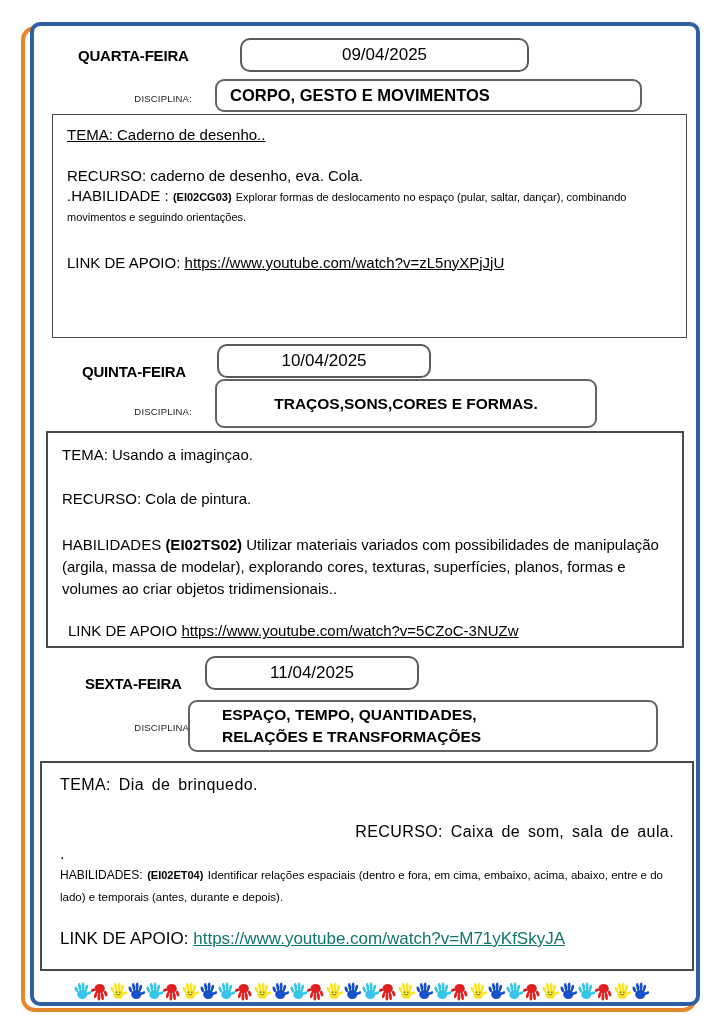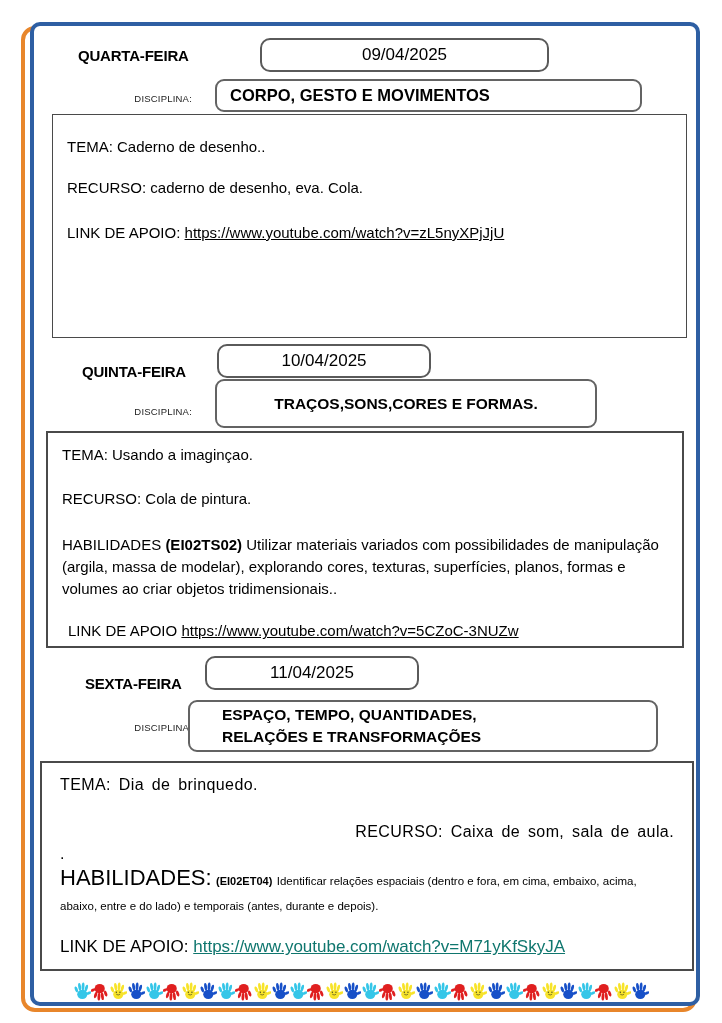--- a/index.html
+++ b/index.html
@@ -31,49 +31,54 @@
   .disc-box.center{justify-content:center;}
   .content-box{
     border:2px solid #4a4a4a;background:#fff;
     padding:8px 14px;font-size:15px;line-height:1.3;
   }
   .content-box p{margin:0;}
   .t11{font-size:11px;}
   .t11b{font-size:11px;font-weight:bold;}
   .t115{font-size:11.5px;}
   .t15{font-size:15px;}
-  .t16{font-size:22px;}
+  .t16{font-size:12px;}
   a.doc-link{color:#000;text-decoration:underline;cursor:pointer;}
   a.doc-link.blue{color:#0f766e;}
   .hands-row{
     left:40px;top:975px;width:642px;height:30px;
     display:flex;align-items:center;justify-content:center;
   }
   .hand{display:inline-block;line-height:0;}
   .hand.flip svg{transform:rotate(180deg) translateY(-3px);}
   .s3-wide{letter-spacing:0.4px;word-spacing:3px;}
 </style>
 </head>
 <body>
 
 <div class="page">
   <div class="abs frame-orange"></div>
   <div class="abs frame-blue"></div>
 
   <div class="abs day-label" style="left:78px;top:47px;">QUARTA-FEIRA</div>
-  <div class="abs date-box" style="left:240px;top:38px;width:285px;height:30px;margin-left:20px;">
+  <div class="abs date-box" style="left:240px;top:38px;width:285px;height:30px;">
     <span>09/04/2025</span>
   </div>
   <div class="abs disc-label" style="left:118px;top:93px;width:74px;">DISCIPLINA:</div>
   <div class="abs disc-box" style="left:215px;top:79px;width:410px;height:29px;padding-left:13px;font-size:16.5px;">
     <span>CORPO, GESTO E MOVIMENTOS</span>
   </div>
   <div class="abs content-box" style="left:52px;top:114px;width:605px;height:206px;border-width:1.5px;">
-    <p style="margin-top:14px;">TEMA:  Caderno de desenho..</p>
+    <p style="margin-top:2px;text-decoration:underline;">TEMA:  Caderno de desenho..</p>
     <p style="margin-top:21px;">RECURSO: caderno de desenho, eva. Cola.</p>
+    <p style="margin-top:1px;line-height:1.35;">
+      <span class="t15">.HABILIDADE :</span>
+      <b class="t11b">(EI02CG03)</b>
+      <span class="t11">Explorar formas de deslocamento no espaço (pular, saltar, dançar), combinando movimentos e seguindo orientações.</span>
+    </p>
     <p style="margin-top:26px;">
       <span>LINK DE APOIO:</span>
       <a class="doc-link">https://www.youtube.com/watch?v=zL5nyXPjJjU</a>
     </p>
   </div>
 
   <div class="abs date-box" style="left:217px;top:344px;width:210px;height:30px;">
     <span>10/04/2025</span>
   </div>
   <div class="abs day-label" style="left:82px;top:363px;">QUINTA-FEIRA</div>

